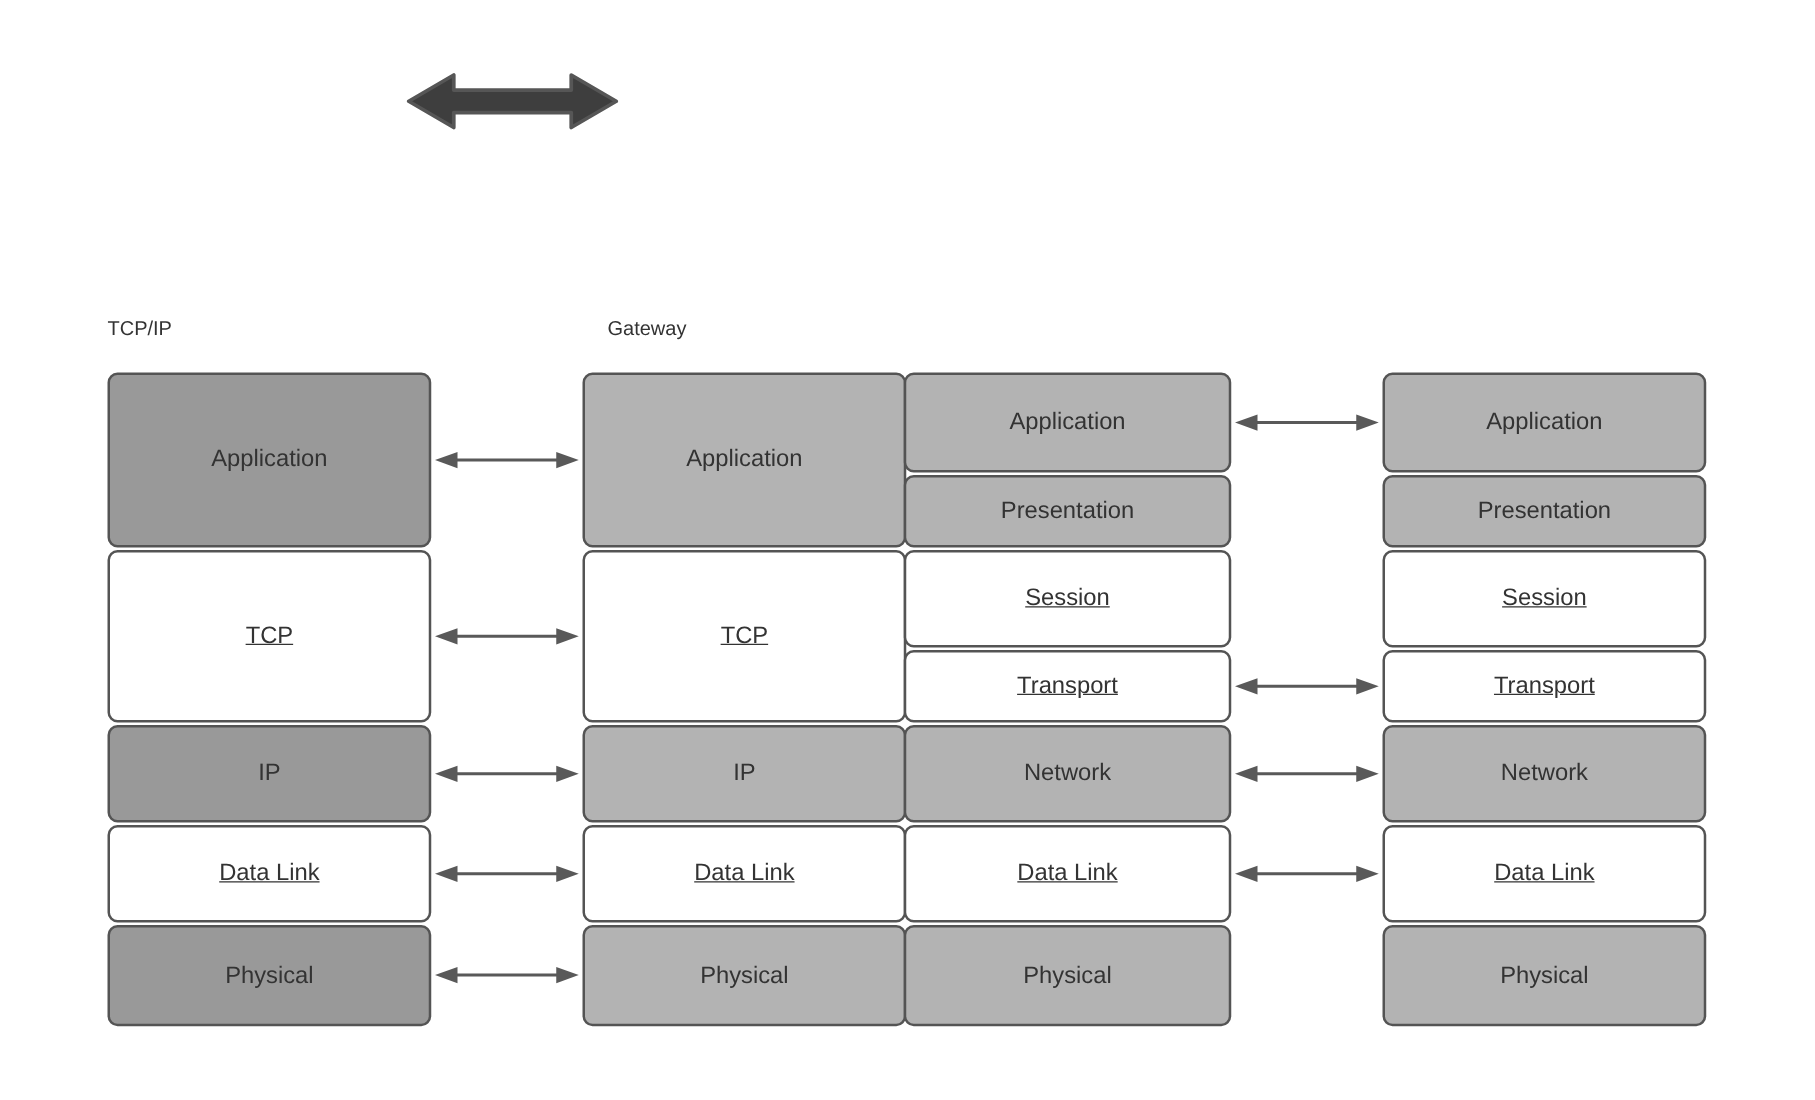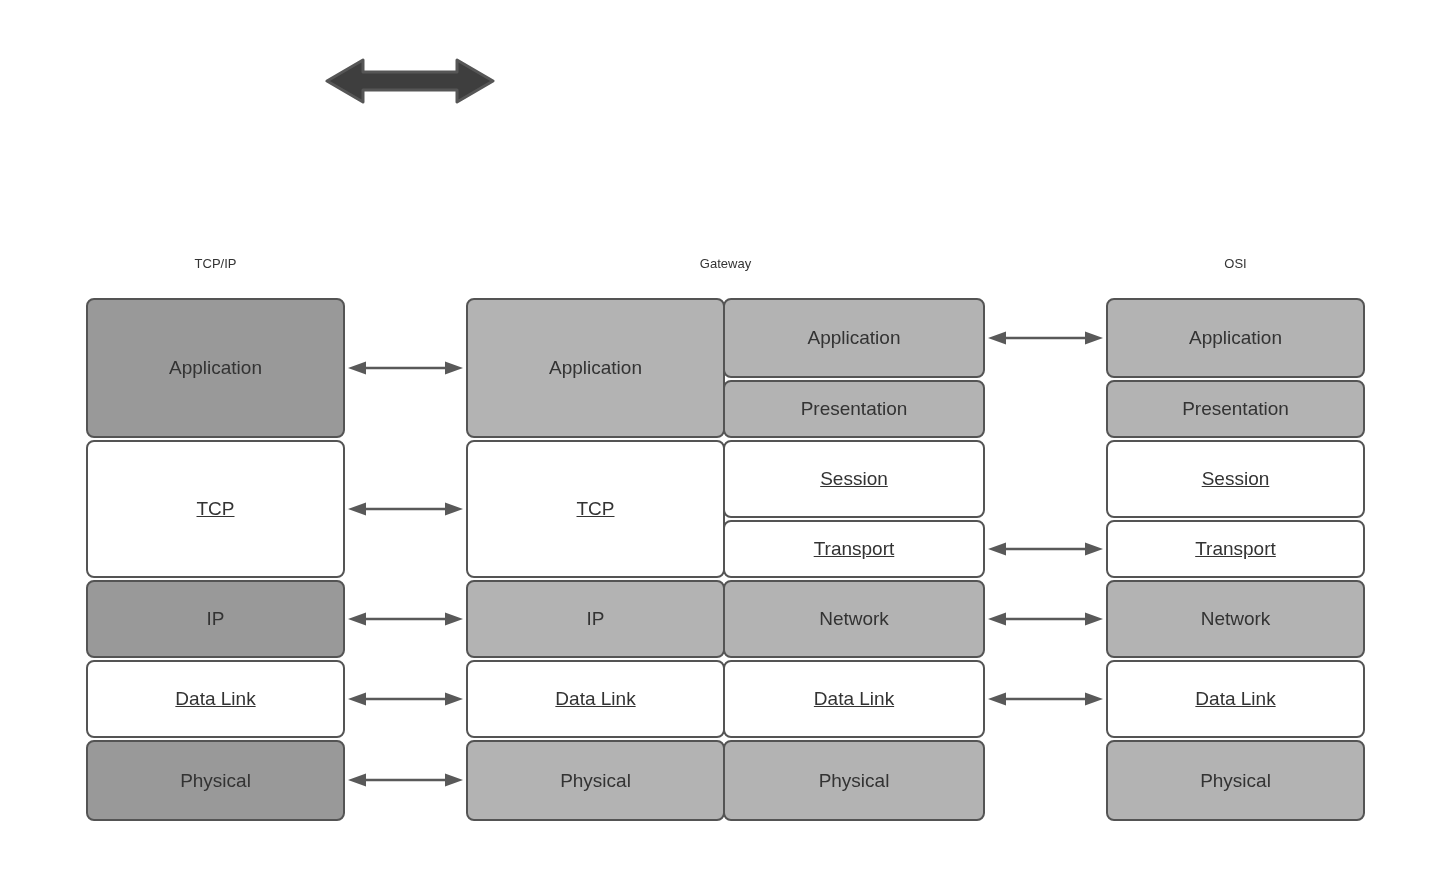--- a/index.html
+++ b/index.html
@@ -12,24 +12,24 @@
   }
   .canvas{position:absolute;inset:0;}
 
   
   .thick-arrow{position:absolute;left:325px;top:58px;width:170px;height:46px;}
   .thick-arrow polygon{fill:var(--thick-arrow-fill,#3e3e3e);stroke:var(--thick-arrow-stroke,#565656);stroke-width:3;stroke-linejoin:round;}
 
   
   .col-header{
     position:absolute;top:252px;height:24px;line-height:24px;
-    text-align:center;font-size:13px;color:var(--text,#333333);
+    text-align:left;font-size:16px;color:var(--text,#333333);
   }
   .hdr-tcpip{left:86px;width:259px;}
-  .hdr-gateway{left:466px;width:519px;}
+  .hdr-gateway{left:486px;width:519px;}
   .hdr-osi{left:1106px;width:259px;}
 
   
   .stack{position:absolute;top:298px;display:flex;flex-direction:column;}
   .stack-tcpip{left:86px;width:259px;}
   .stack-osi{left:1106px;width:259px;}
   .gateway{position:absolute;top:298px;left:466px;width:519px;display:flex;flex-direction:row;}
   .gw-left{width:259px;display:flex;flex-direction:column;}
   .gw-right{width:262px;margin-left:-2px;display:flex;flex-direction:column;}
 
@@ -57,21 +57,20 @@
 <body>
 
 <div class="canvas">
 
   <svg class="thick-arrow" viewBox="0 0 170 46">
     <polygon points="2,23 38,2 38,14 132,14 132,2 168,23 132,44 132,32 38,32 38,44"></polygon>
   </svg>
 
   <div class="col-header hdr-tcpip">TCP/IP</div>
   <div class="col-header hdr-gateway">Gateway</div>
-  <div class="col-header hdr-osi">OSI</div>
 
   <div class="stack stack-tcpip">
     <div class="layer v-dark" style="height:140px">Application</div>
     <div class="layer v-white" style="height:138px">TCP</div>
     <div class="layer v-dark" style="height:78px">IP</div>
     <div class="layer v-white" style="height:78px">Data Link</div>
     <div class="layer v-dark" style="height:81px">Physical</div>
   </div>
 
   <div class="gateway">

